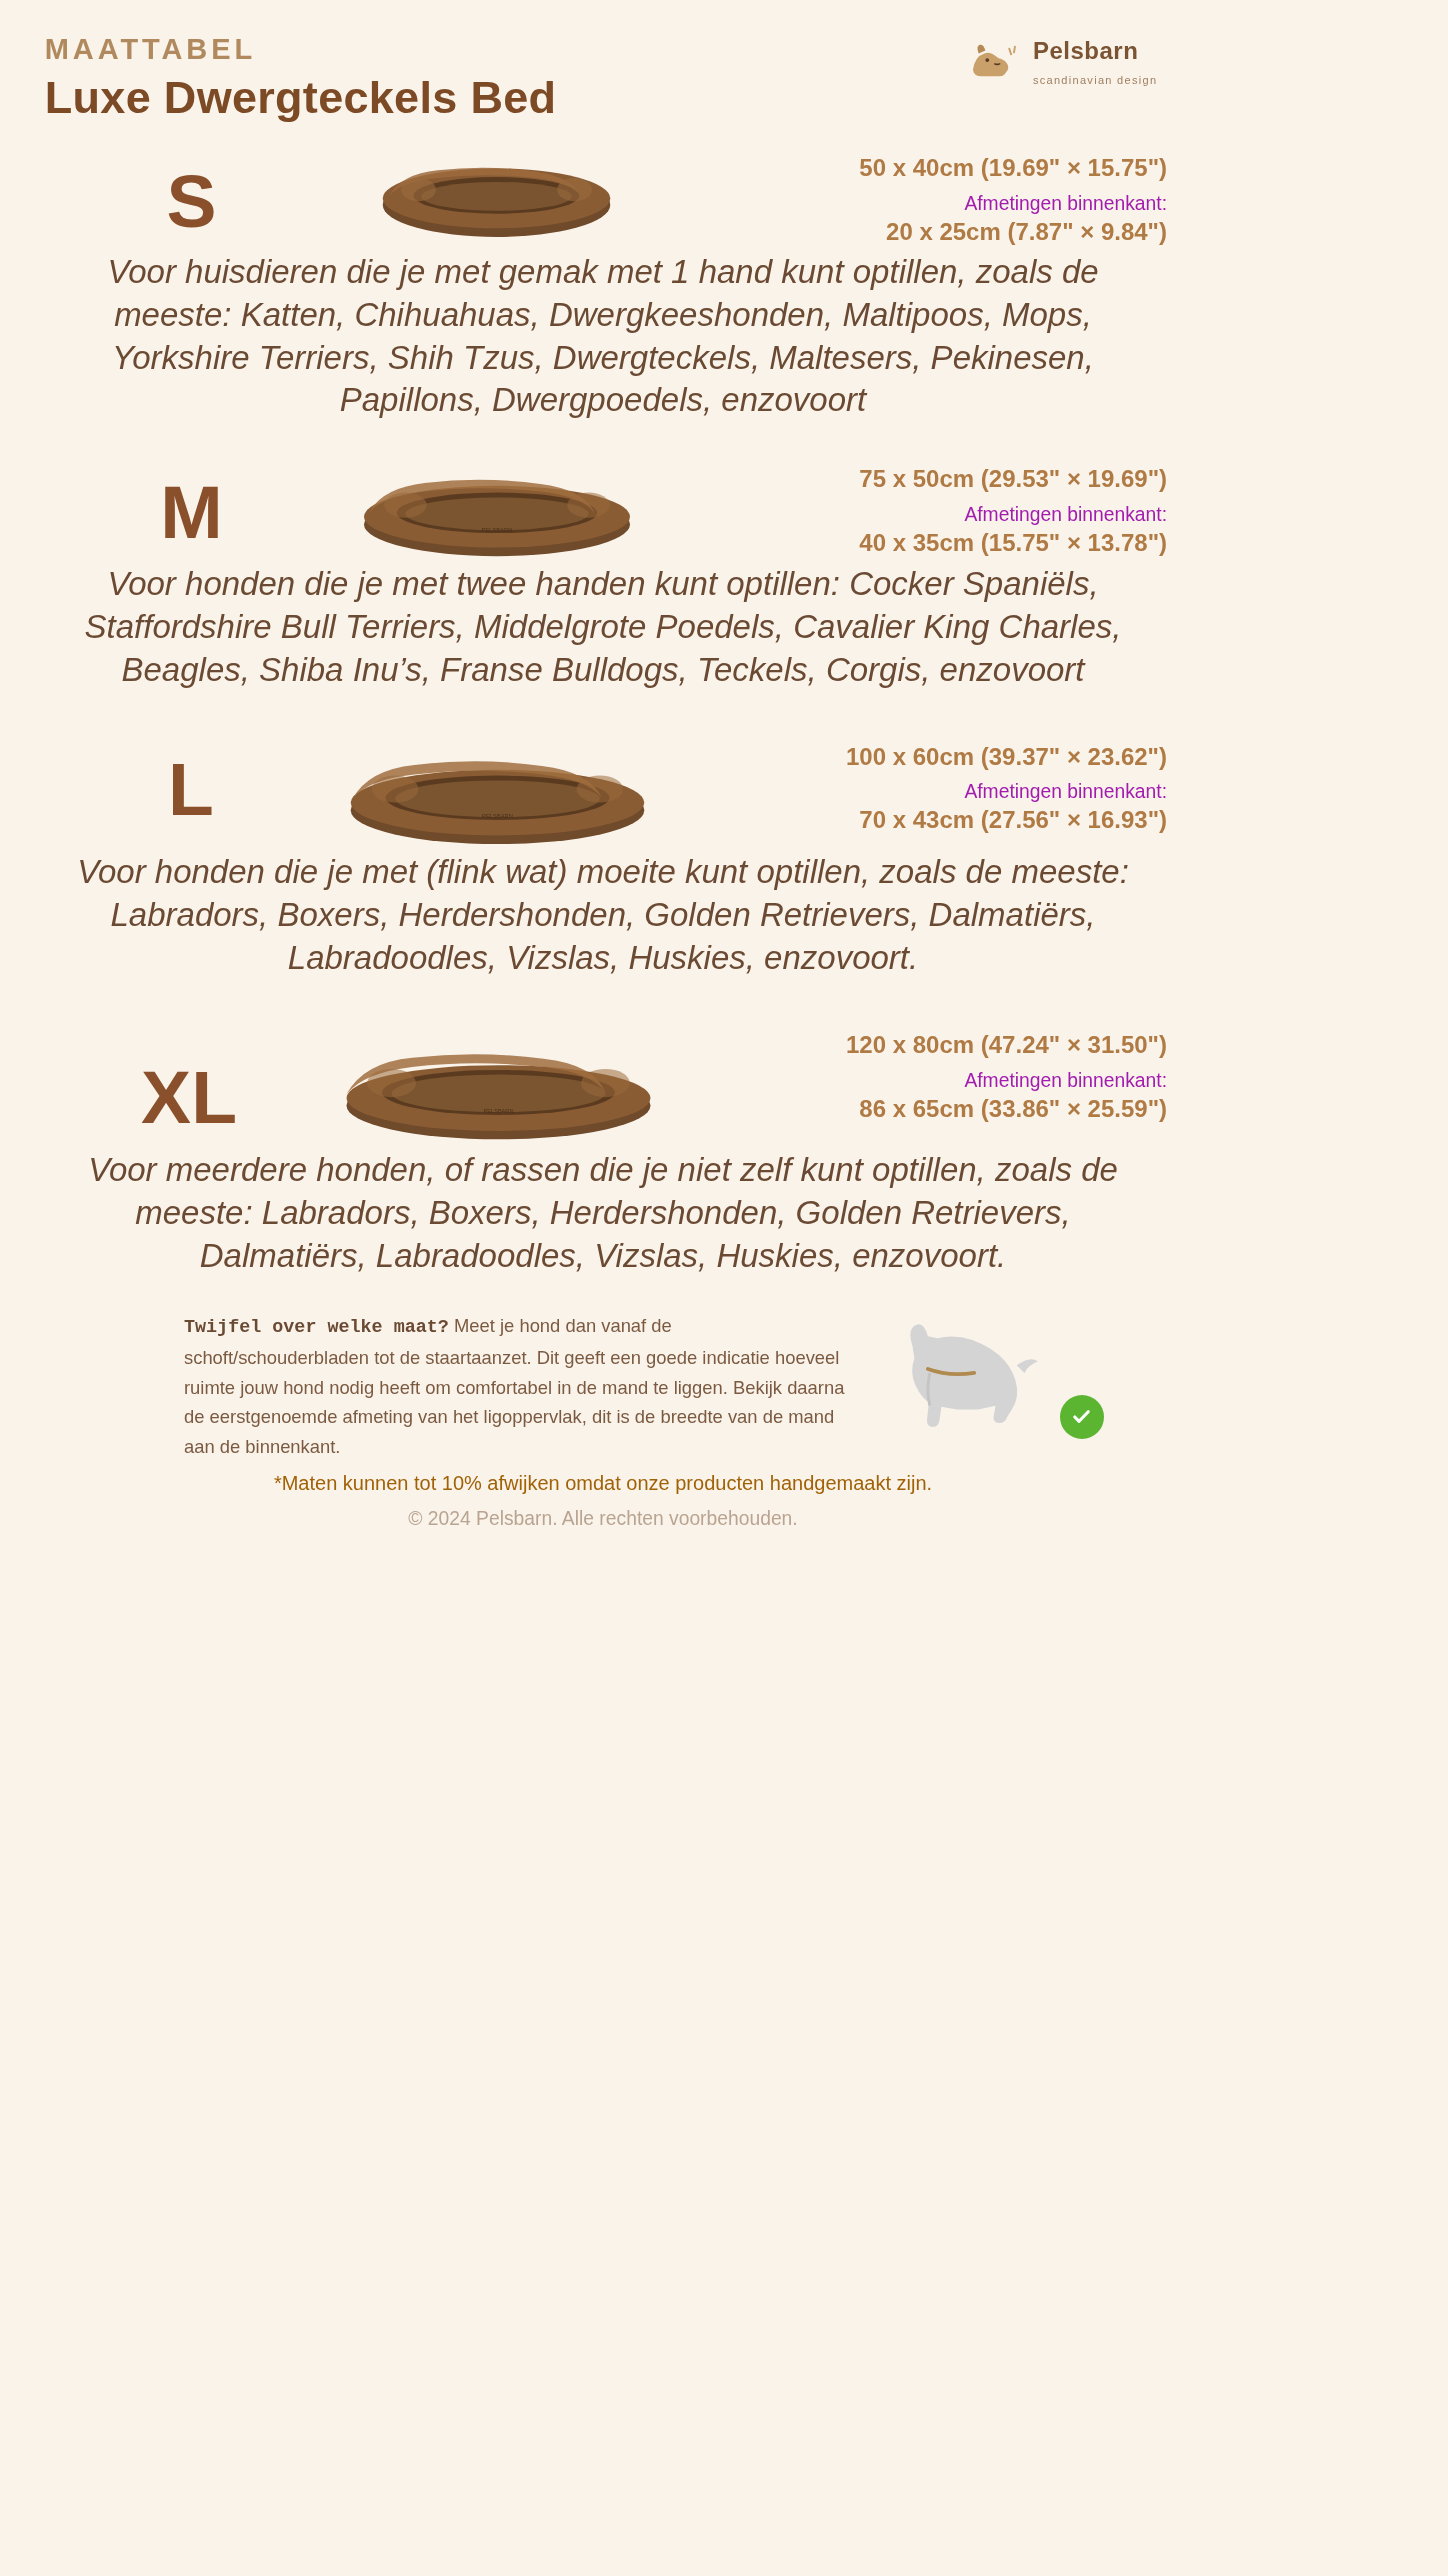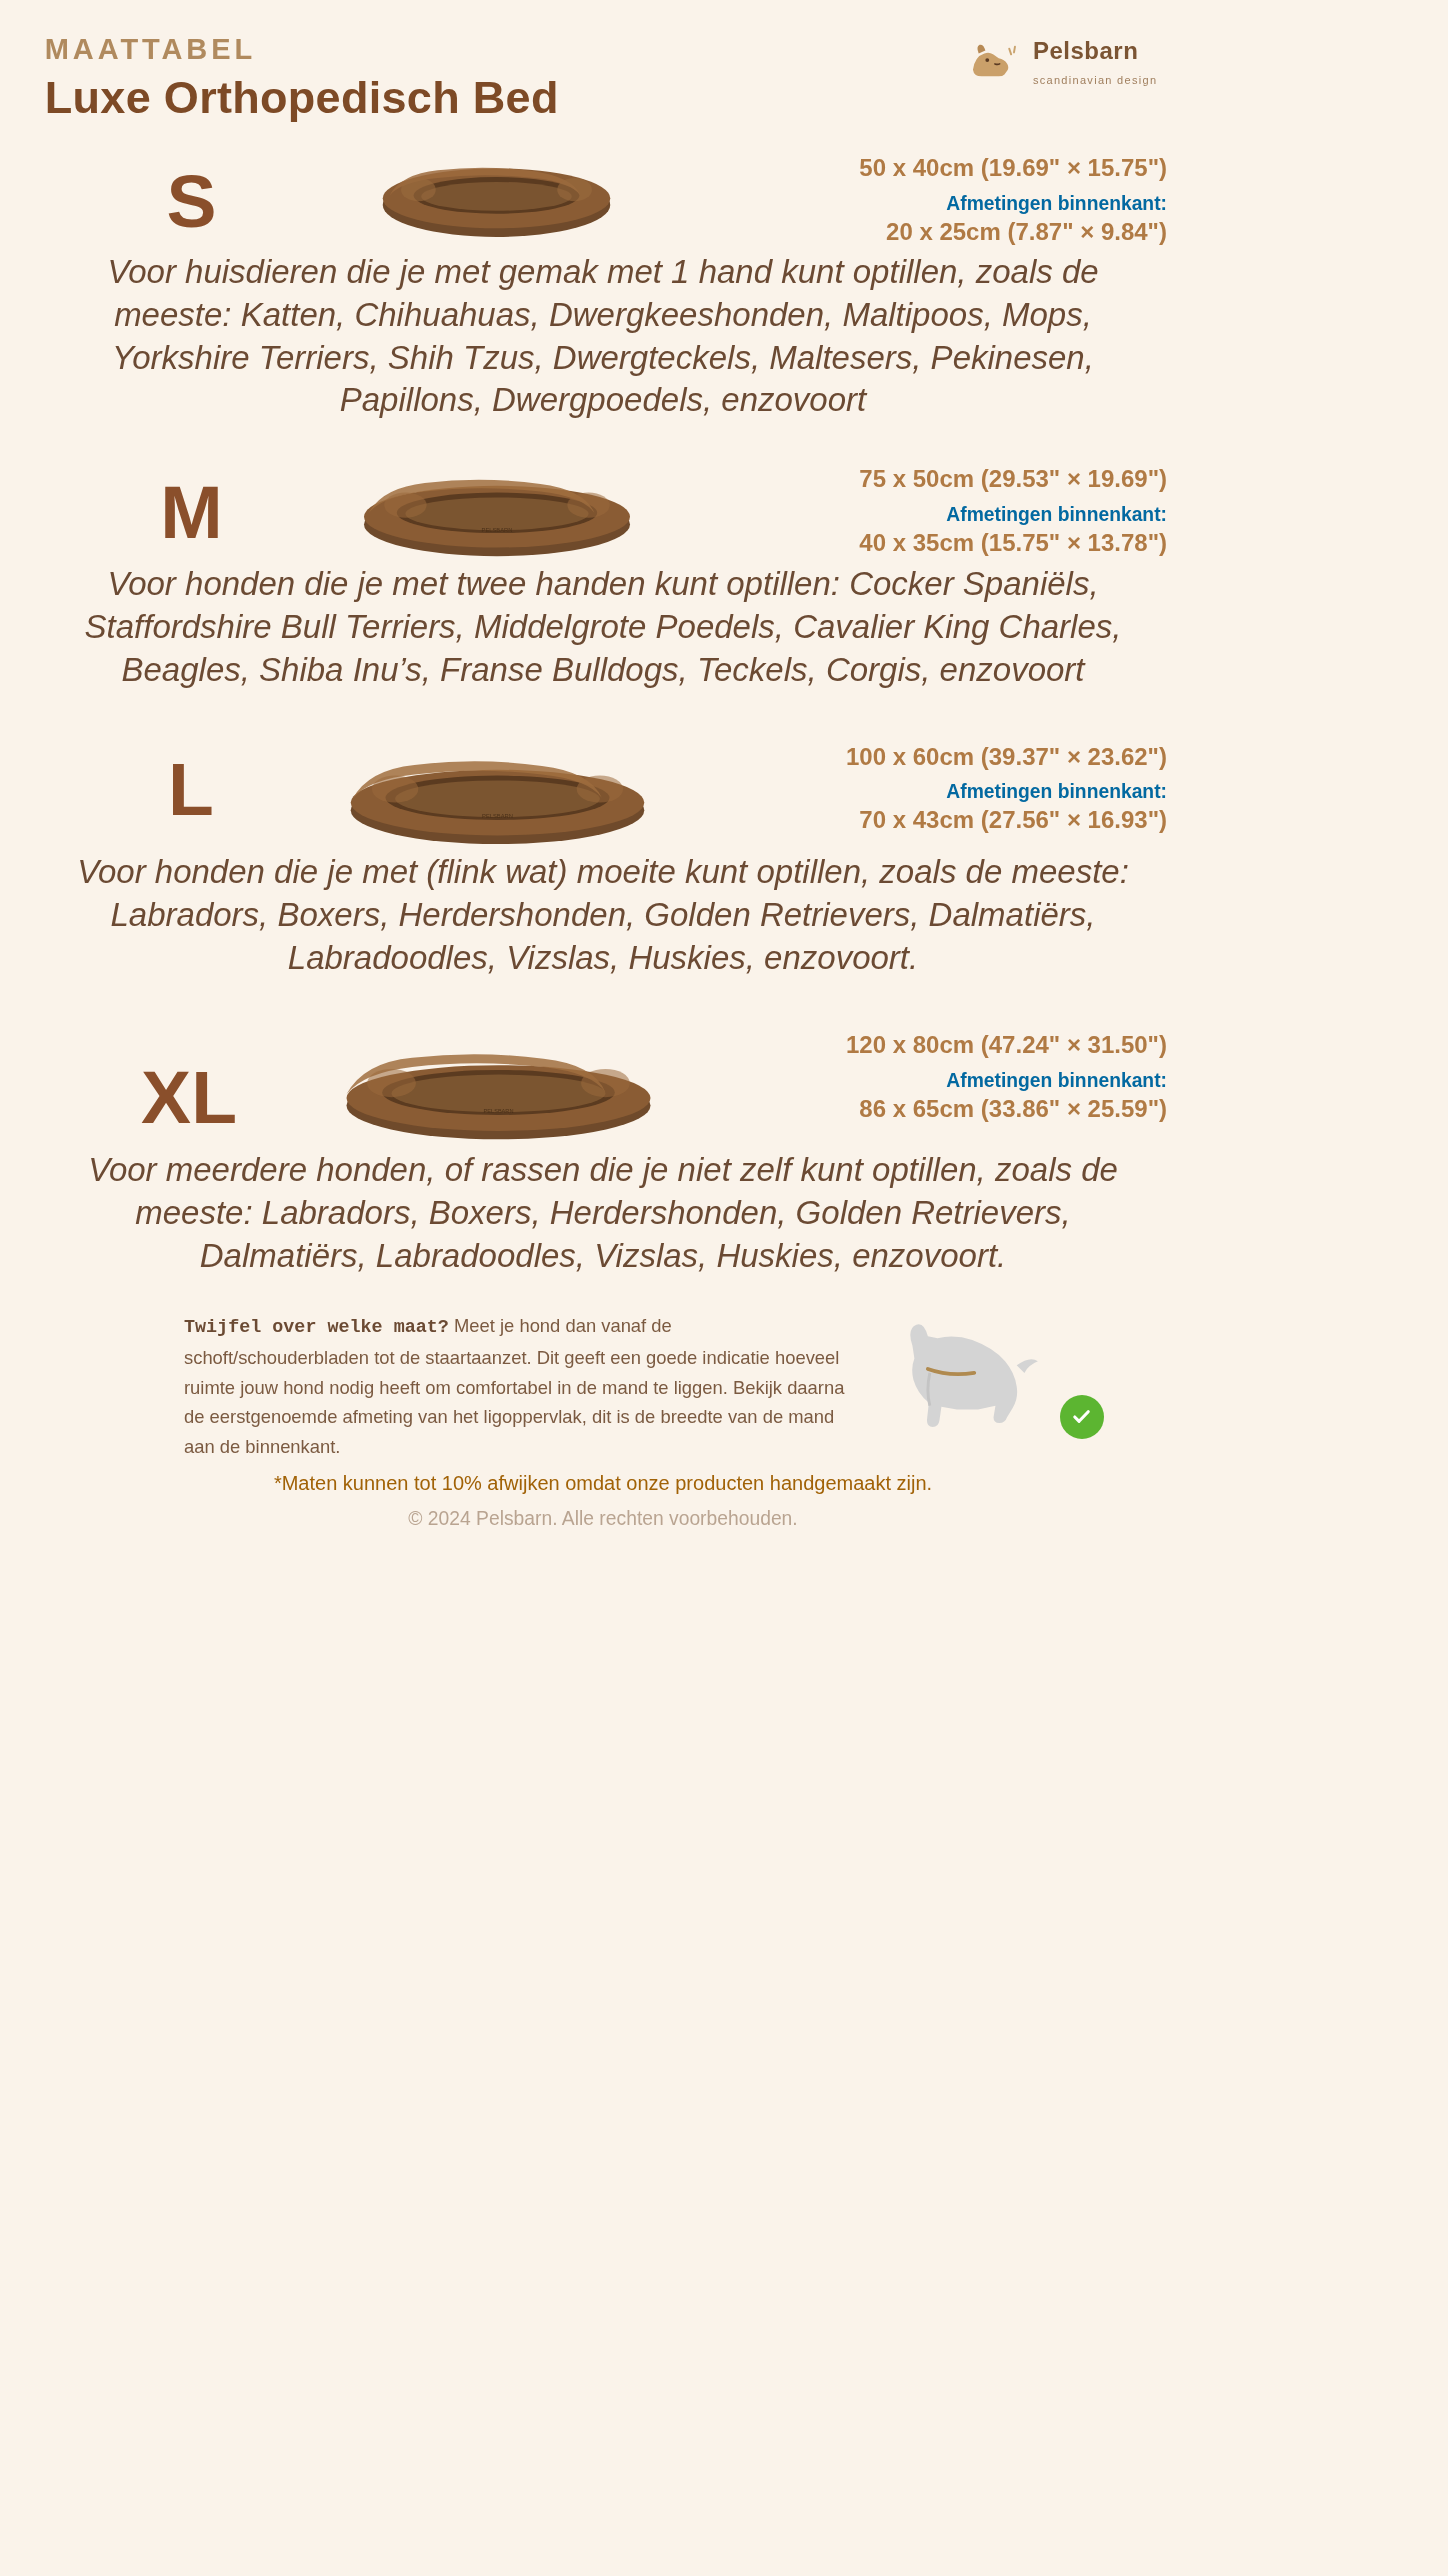--- a/index.html
+++ b/index.html
@@ -99,22 +99,22 @@
     padding-top: 7.7px;
   }
   .dims .outer {
     font-size: 24px;
     font-weight: 700;
     color: #b07a44;
     line-height: 1.3;
   }
   .dims .inner-label {
     font-size: 19.3px;
-    font-weight: 700;
-    color: #0369a1;
+    font-weight: 400;
+    color: #a21caf;
     margin-top: 7.7px;
     line-height: 1.3;
   }
   .dims .inner {
     font-size: 24px;
     font-weight: 700;
     color: #b07a44;
     line-height: 1.35;
   }
   .desc {
@@ -178,21 +178,21 @@
   }
 </style>
 </head>
 <body>
 
 <div class="page">
 
   <div class="header">
     <div class="header-left">
       <div class="kicker">MAATTABEL</div>
-      <h1 class="title">Luxe Orthopedisch Bed</h1>
+      <h1 class="title">Luxe Dwergteckels Bed</h1>
     </div>
     <div class="brand">
       <div class="brand-logo">
         <svg width="60" height="42" viewBox="0 0 62 44" aria-hidden="true">
           <path d="M10 30 q2-14 12-17 q5-2 9 1 l6 4 q6 1 9 6 q2 4 0 7 l-3 4 q-2 2-6 2 l-18 0 q-8 0-9-7z" fill="#caa06a"></path>
           <path d="M16 13 q-3-7 1-9 q4-1 6 6z" fill="#b78a55"></path>
           <circle cx="25" cy="20" r="2" fill="#5a3a22"></circle>
           <path d="M33 24 q3 1 5 0" stroke="#5a3a22" stroke-width="1.6" fill="none" stroke-linecap="round"></path>
           <path d="M48 8 l2 6 M54 6 l-1 6" stroke="#c9a26c" stroke-width="2" stroke-linecap="round"></path>
         </svg>

